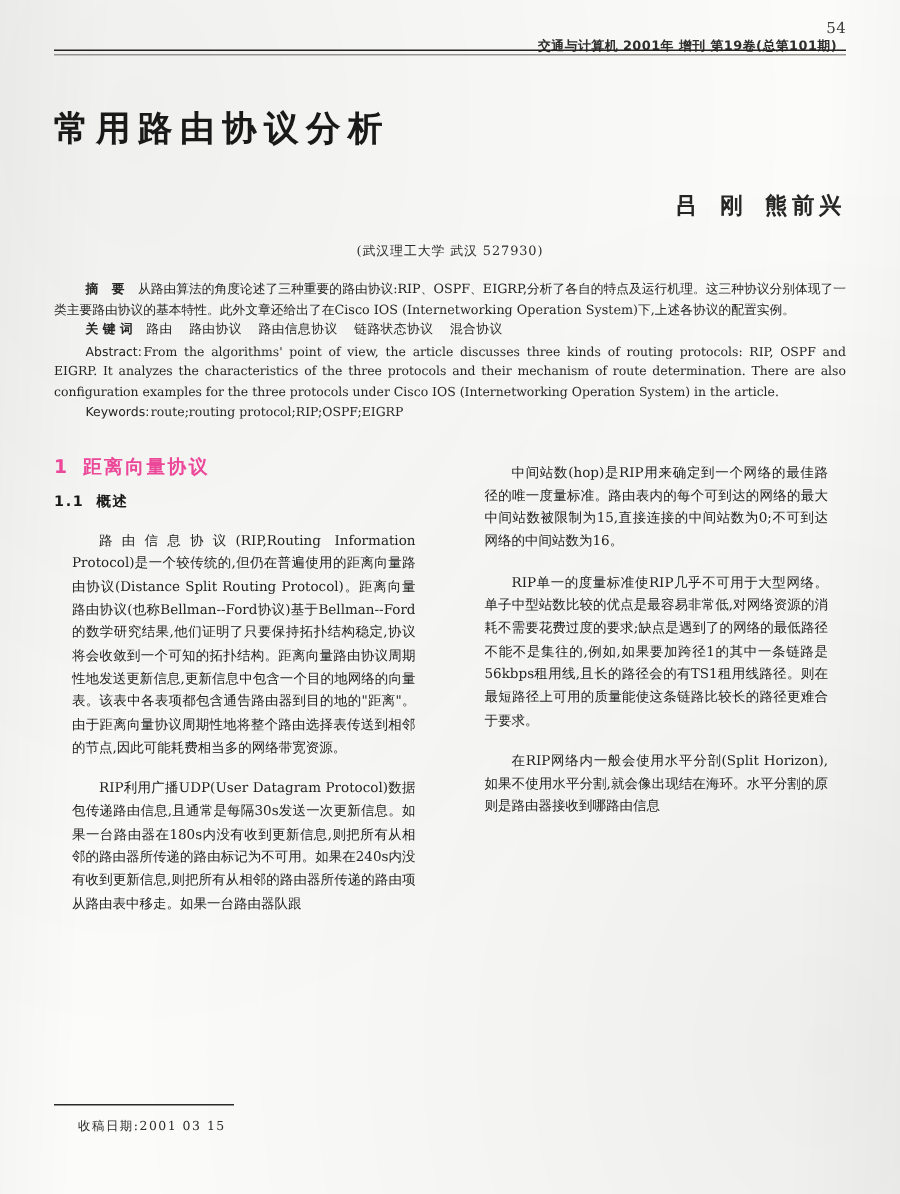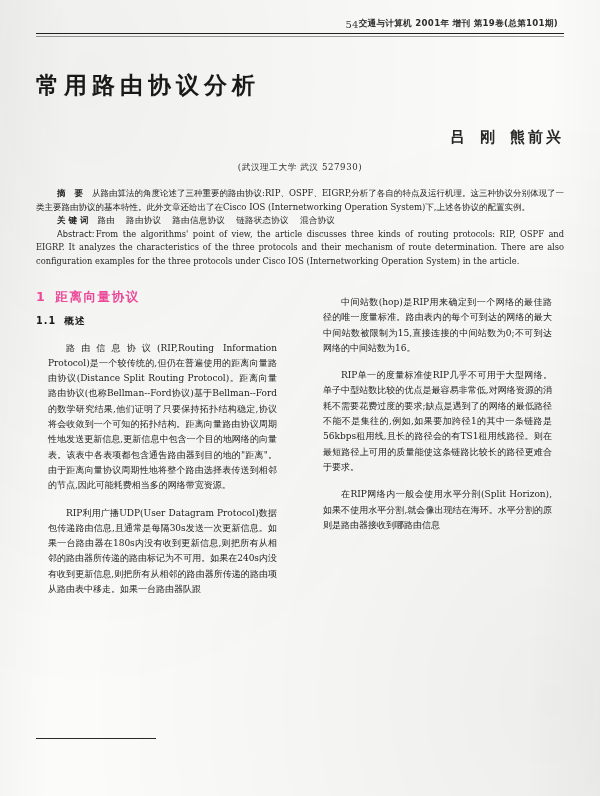--- a/index.html
+++ b/index.html
@@ -37,24 +37,25 @@
     left: 36px;
     top: 14px;
     width: 528px;
     height: 768px;
   }
 
   
   .runhead {
     display: flex;
     align-items: flex-end;
-    justify-content: flex-end;
+    justify-content: space-between;
     height: 16px;
     font-size: 8.5px;
     letter-spacing: 0.2px;
+    flex-direction: column;
   }
   .folio {
     font-family: "DejaVu Serif", serif;
     font-size: 10px;
     color: #3a3a3a;
     padding-left: 4px;
   }
   .runhead-title {
     font-family: "DejaVu Sans", sans-serif;
     font-weight: bold;
@@ -218,34 +219,36 @@
   <div class="authors">吕  刚  熊前兴</div>
   <div class="affil">(武汉理工大学  武汉  527930)</div>
 
   <div class="abs-block">
     <p class="abs-cn"><span class="lead">摘  要</span><span>从路由算法的角度论述了三种重要的路由协议:RIP、OSPF、EIGRP,分析了各自的特点及运行机理。这三种协议分别体现了一类主要路由协议的基本特性。此外文章还给出了在Cisco IOS (Internetworking Operation System)下,上述各协议的配置实例。</span></p>
 
     <p class="kw-cn"><span class="lead">关键词</span><span class="kwitem">路由</span><span class="kwitem">路由协议</span><span class="kwitem">路由信息协议</span><span class="kwitem">链路状态协议</span><span class="kwitem">混合协议</span></p>
 
     <p class="abs-en"><span class="lead-en">Abstract:</span><span>From the algorithms' point of view, the article discusses three kinds of routing protocols: RIP, OSPF and EIGRP. It analyzes the characteristics of the three protocols and their mechanism of route determination. There are also configuration examples for the three protocols under Cisco IOS (Internetworking Operation System) in the article.</span></p>
 
+    <p class="kw-en"><span class="lead-en">Keywords:</span><span>route;routing protocol;RIP;OSPF;EIGRP</span></p>
   </div>
 
   <div class="columns">
 
     <div class="col" style="position:relative;">
       <div class="h1"><span class="num">1</span><span>距离向量协议</span></div>
 
       <div class="h2"><span class="num">1.1</span><span>概述</span></div>
 
       <p>路由信息协议(RIP,Routing Information Protocol)是一个较传统的,但仍在普遍使用的距离向量路由协议(Distance Split Routing Protocol)。距离向量路由协议(也称Bellman--Ford协议)基于Bellman--Ford的数学研究结果,他们证明了只要保持拓扑结构稳定,协议将会收敛到一个可知的拓扑结构。距离向量路由协议周期性地发送更新信息,更新信息中包含一个目的地网络的向量表。该表中各表项都包含通告路由器到目的地的"距离"。由于距离向量协议周期性地将整个路由选择表传送到相邻的节点,因此可能耗费相当多的网络带宽资源。</p>
       <p>RIP利用广播UDP(User Datagram Protocol)数据包传递路由信息,且通常是每隔30s发送一次更新信息。如果一台路由器在180s内没有收到更新信息,则把所有从相邻的路由器所传递的路由标记为不可用。如果在240s内没有收到更新信息,则把所有从相邻的路由器所传递的路由项从路由表中移走。如果一台路由器队跟</p>
 
       <div class="footnote">
         <div class="fn-rule"></div>
+        <div class="fn-text">收稿日期:2001  03  15</div>
       </div>
     </div>
 
     <div class="col">
       <p>中间站数(hop)是RIP用来确定到一个网络的最佳路径的唯一度量标准。路由表内的每个可到达的网络的最大中间站数被限制为15,直接连接的中间站数为0;不可到达网络的中间站数为16。</p>
       <p>RIP单一的度量标准使RIP几乎不可用于大型网络。单子中型站数比较的优点是最容易非常低,对网络资源的消耗不需要花费过度的要求;缺点是遇到了的网络的最低路径不能不是集往的,例如,如果要加跨径1的其中一条链路是56kbps租用线,且长的路径会的有TS1租用线路径。则在最短路径上可用的质量能使这条链路比较长的路径更难合于要求。</p>
       <p>在RIP网络内一般会使用水平分剖(Split Horizon),如果不使用水平分割,就会像出现结在海环。水平分割的原则是路由器接收到哪路由信息</p>
     </div>
 
   </div>

